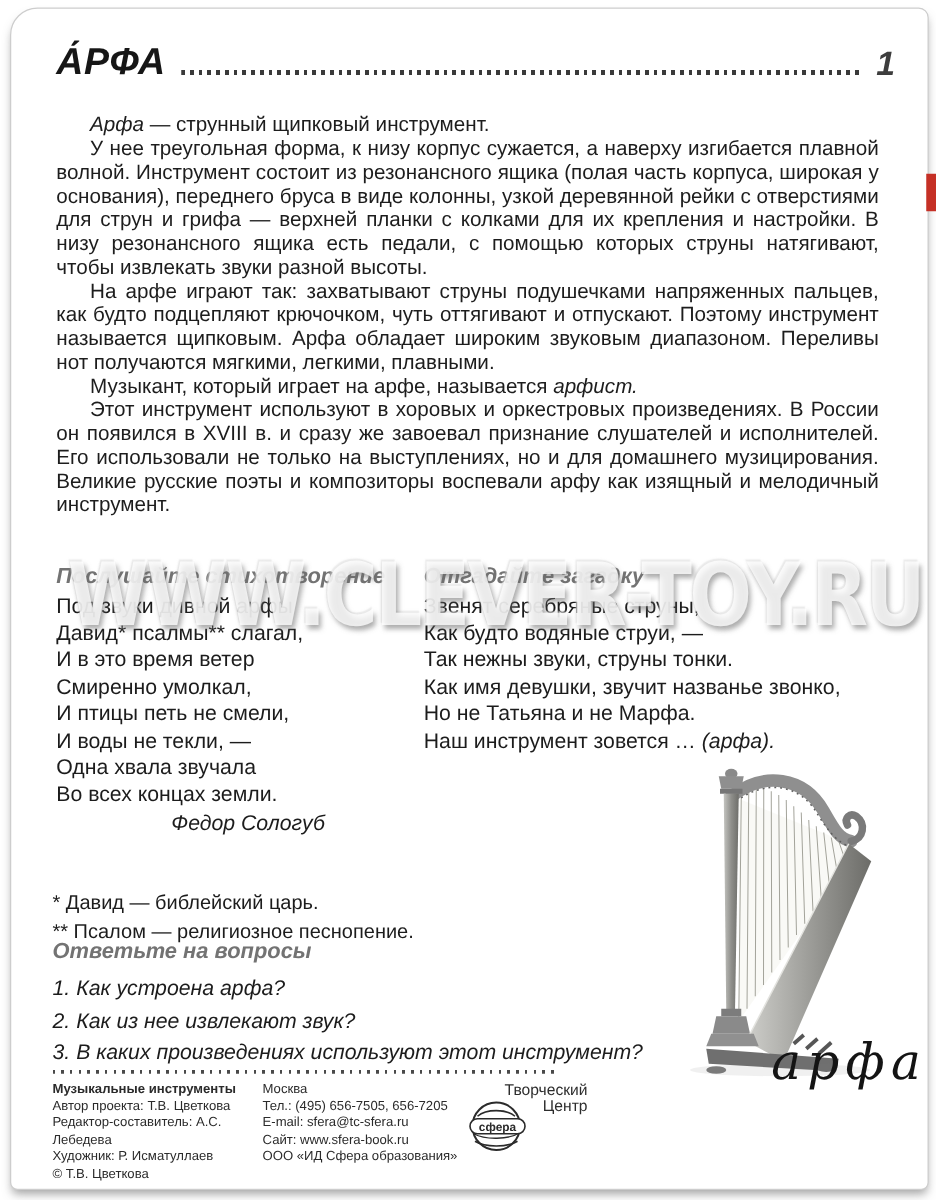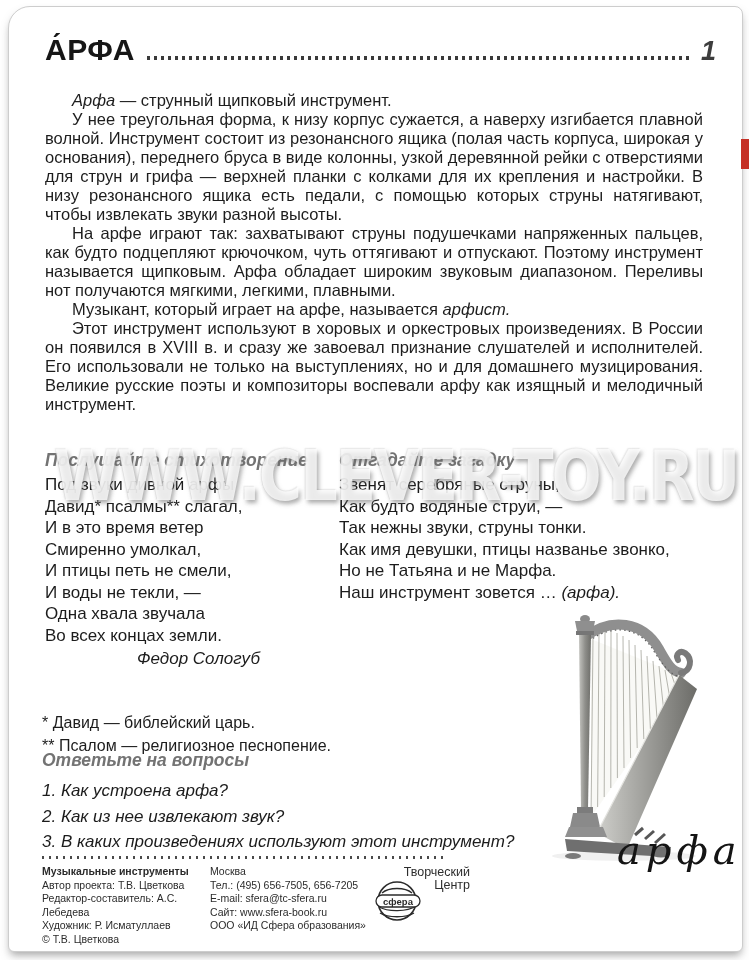--- a/index.html
+++ b/index.html
@@ -13,21 +13,21 @@
     background:#fff;border:1px solid #cdcdcd;
     border-radius:22px 8px 6px 6px;
     box-shadow:0 5px 8px -2px rgba(90,90,90,.55);
   }
   
   .header{
     position:absolute;left:36px;top:26px;right:26px;
     display:flex;align-items:flex-end;
   }
   .title{
-    font-size:30px;font-weight:bold;
+    font-size:30px;font-weight:bold;font-style:italic;
     letter-spacing:.5px;color:#161616;line-height:34px;white-space:nowrap;
   }
   .leader{
     flex:1;height:4px;margin:0 10px 7px 12px;
     background-image:repeating-linear-gradient(90deg,#3a3a3a 0 3px,transparent 3px 7px);
   }
   .pagenum{
     font-size:27px;font-style:italic;font-weight:bold;color:#3d3d3d;line-height:32px;
   }
   
@@ -119,21 +119,21 @@
     <div class="pline">Одна хвала звучала</div>
     <div class="pline">Во всех концах земли.</div>
     <div class="pauthor">Федор Сологуб</div>
   </div>
 
   <div class="riddle">
     <div class="col-heading">Отгадайте загадку</div>
     <div class="pline">Звенят серебряные струны,</div>
     <div class="pline">Как будто водяные струи, —</div>
     <div class="pline">Так нежны звуки, струны тонки.</div>
-    <div class="pline">Как имя девушки, птицы названье звонко,</div>
+    <div class="pline">Как имя девушки, звучит названье звонко,</div>
     <div class="pline">Но не Татьяна и не Марфа.</div>
     <div class="pline"><span>Наш инструмент зовется … </span><i>(арфа).</i></div>
   </div>
 
   <div class="footnotes">
     <div>* Давид — библейский царь.</div>
     <div>** Псалом — религиозное песнопение.</div>
   </div>
 
   <div class="questions">

